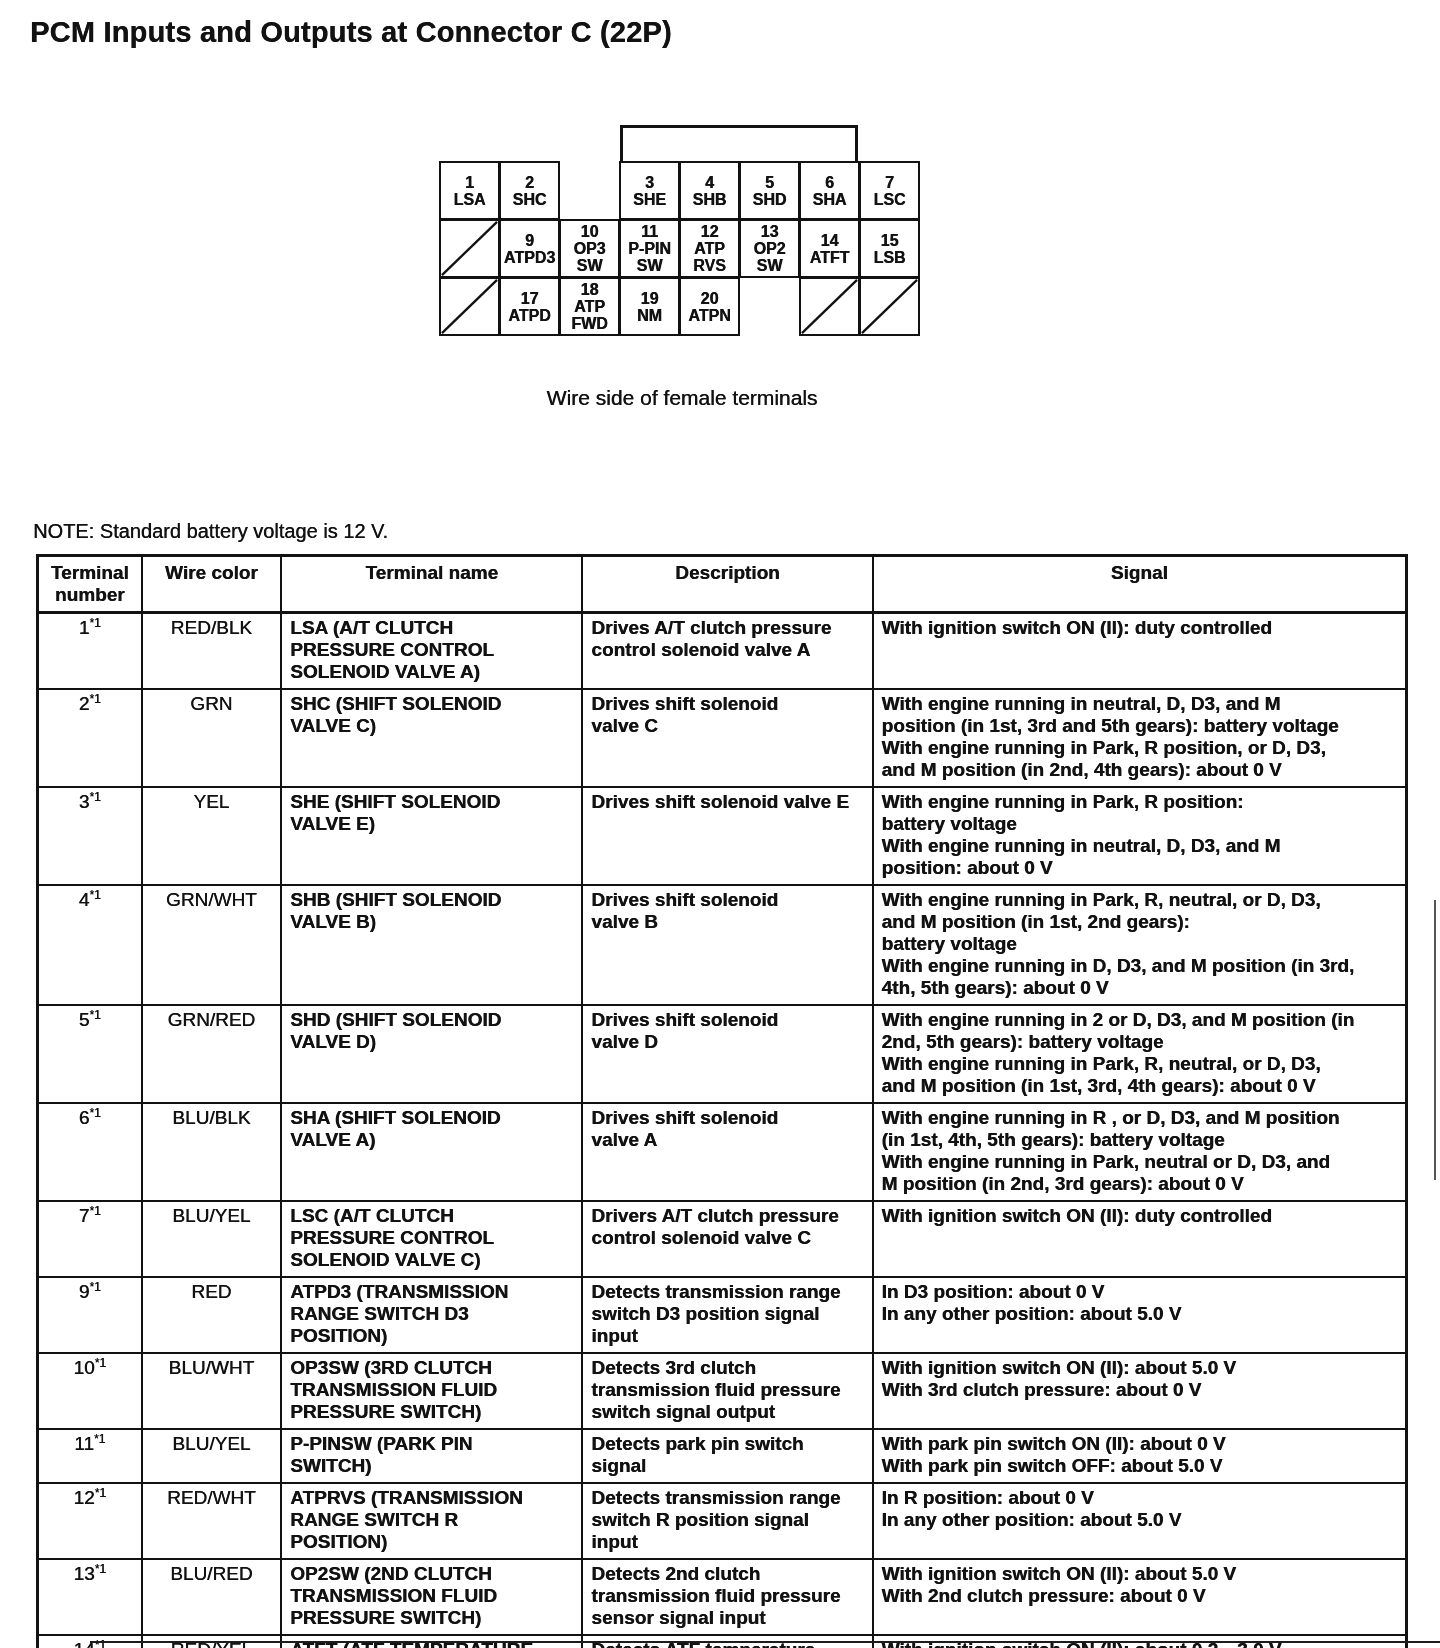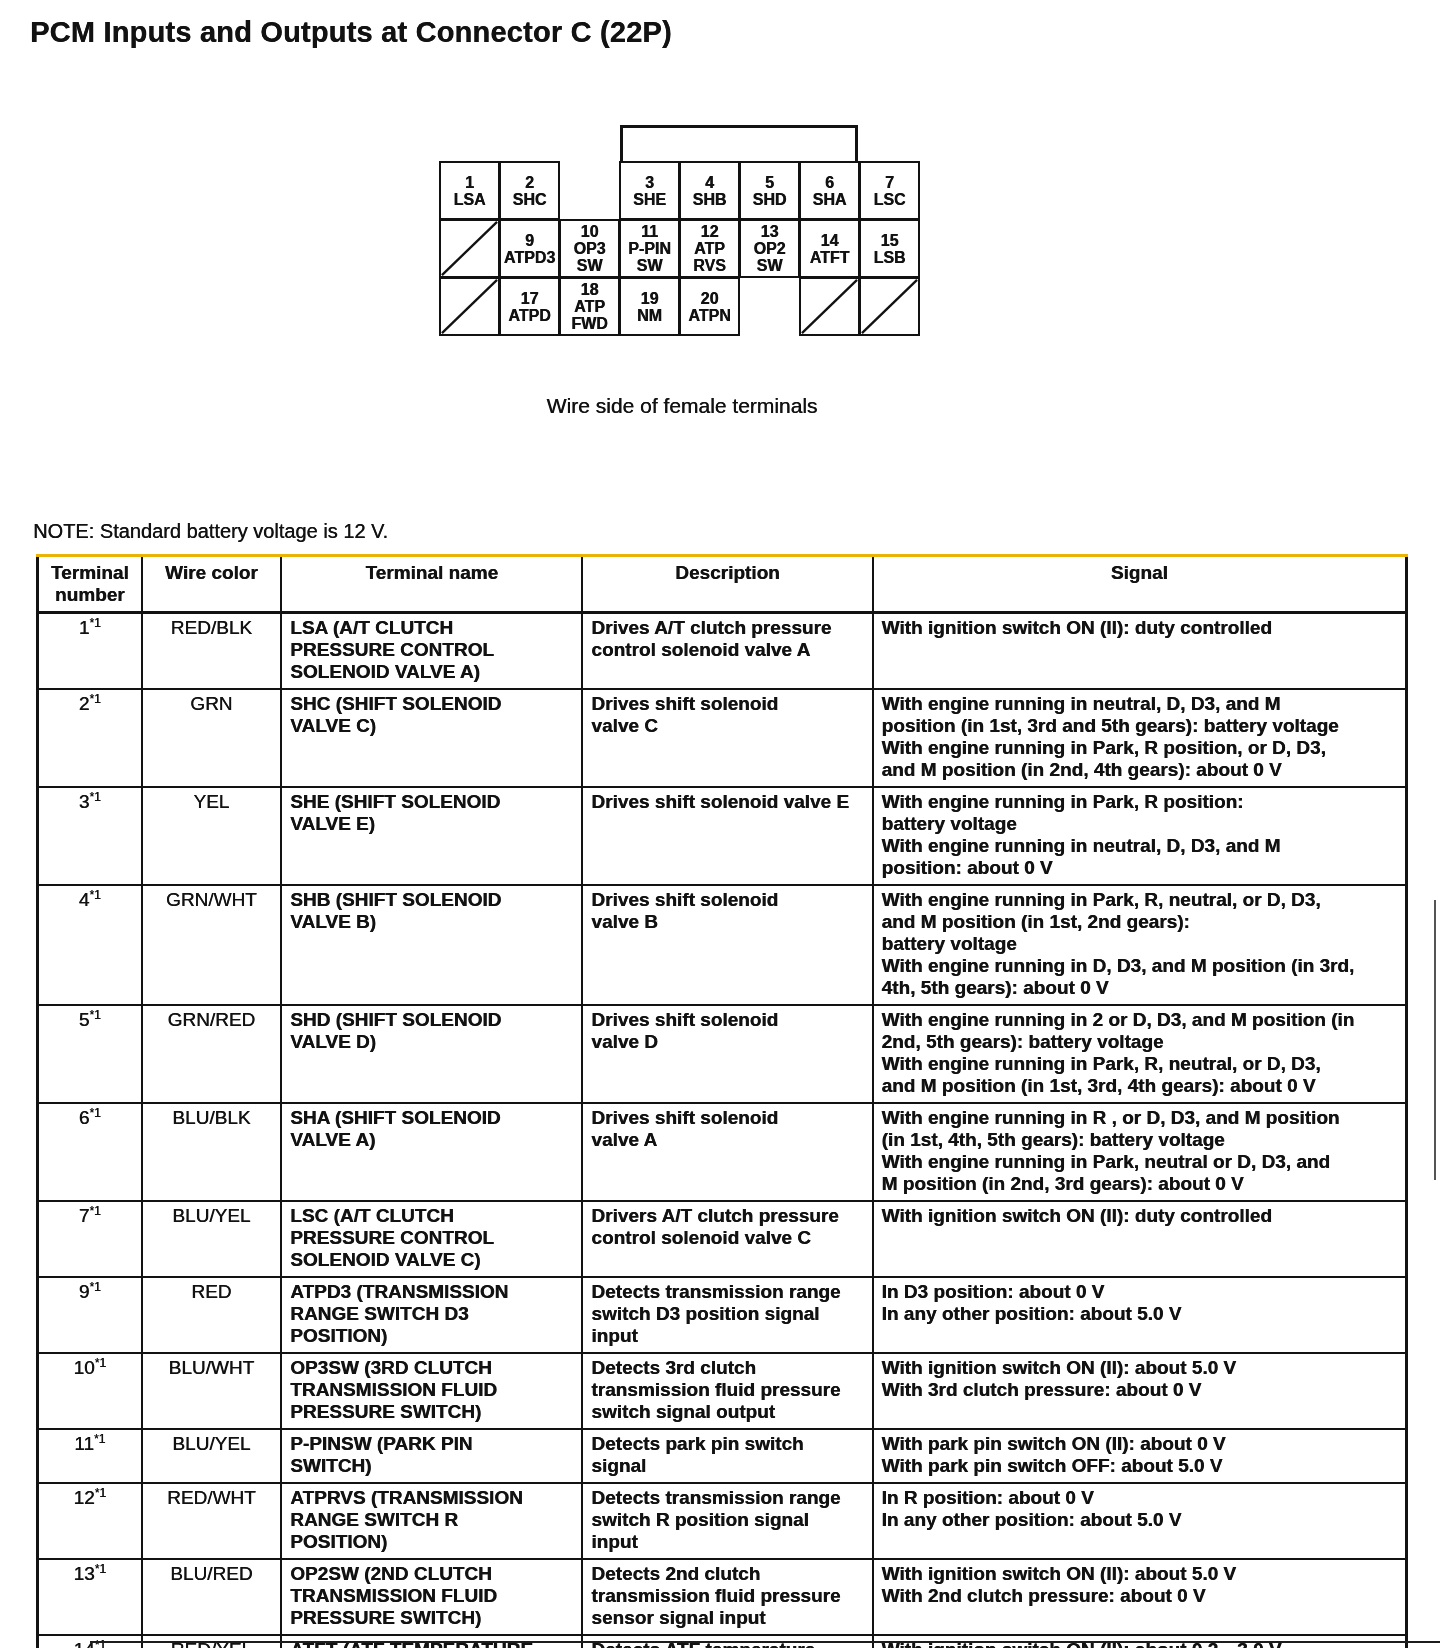--- a/index.html
+++ b/index.html
@@ -7,21 +7,21 @@
     width:1440px;height:1648px;
     background:#fff;color:#121212;
     font-family:"Liberation Sans", sans-serif;
     text-shadow:0.4px 0 0 currentColor; 
     overflow:hidden;
   }
   .page{position:relative;width:1164px;height:1648px;}
 
   
   .doc-title{position:absolute;left:30px;top:16px;font-size:29px;font-weight:bold;letter-spacing:0.2px;}
-  .caption{position:absolute;left:440px;top:386px;width:484px;text-align:center;font-size:21px;margin-top:8px;}
+  .caption{position:absolute;left:440px;top:386px;width:484px;text-align:center;font-size:21px;}
   .note{position:absolute;left:33px;top:520px;font-size:20px;}
 
   
   .connector{position:absolute;left:440px;top:125px;width:484px;}
   .conn-tab{
     position:absolute;left:180px;top:0;width:232px;height:41px;
     border:3px solid #121212;border-bottom:none;background:#fff;
   }
   .pin-grid{
     position:absolute;left:0;top:37px;
@@ -43,21 +43,21 @@
   .table-wrap{position:absolute;left:36px;top:554px;width:1372px;}
   table.pin-table{border-collapse:collapse;width:100%;table-layout:fixed;}
   .pin-table th,.pin-table td{
     border:2px solid #121212;
     font-size:19px;line-height:22px;
     padding:3px 8px 5px 8px;vertical-align:top;
   }
   .pin-table{border:3px solid #121212;}
   .pin-table thead th{
     font-weight:bold;text-align:center;vertical-align:top;
-    border-bottom:3px solid #121212;border-top:3px solid #eab308;
+    border-bottom:3px solid #121212;border-top:1px solid #eab308;
     padding-top:5px;height:44px;font-size:19px;
   }
   .c-term{text-align:center;margin-top:28px;}
   .c-wire{text-align:center;margin-top:8px;}
   .pre{white-space:pre-line;font-weight:bold;}
   .c-term sup{font-size:12px;vertical-align:super;line-height:0;}
 
   
   .edge-bottom{position:absolute;left:90px;top:1641px;width:1350px;height:2px;background:#1c1c1c;}
   .edge-right{position:absolute;left:1434px;top:900px;width:2px;height:280px;background:#555;}

